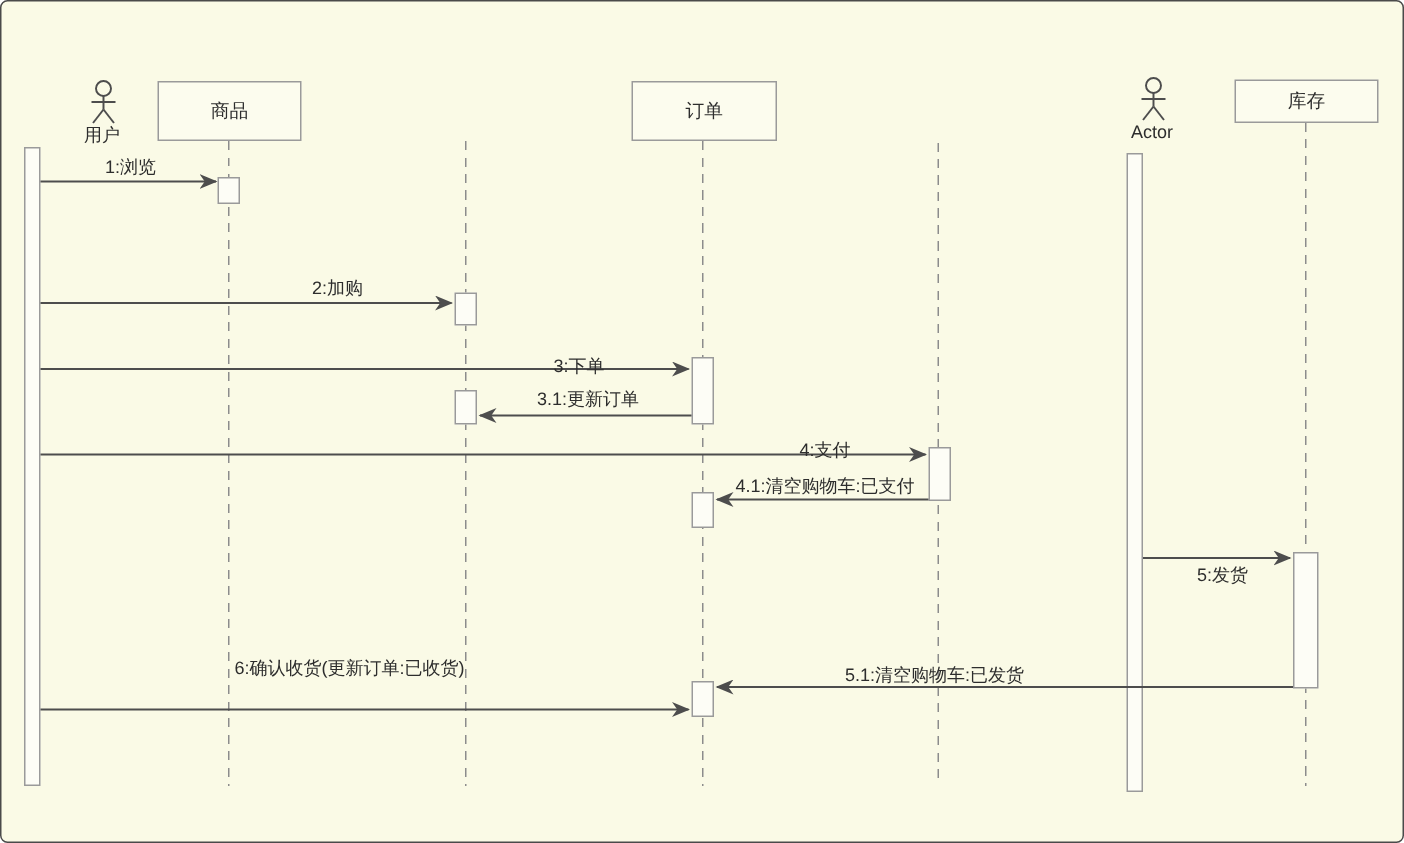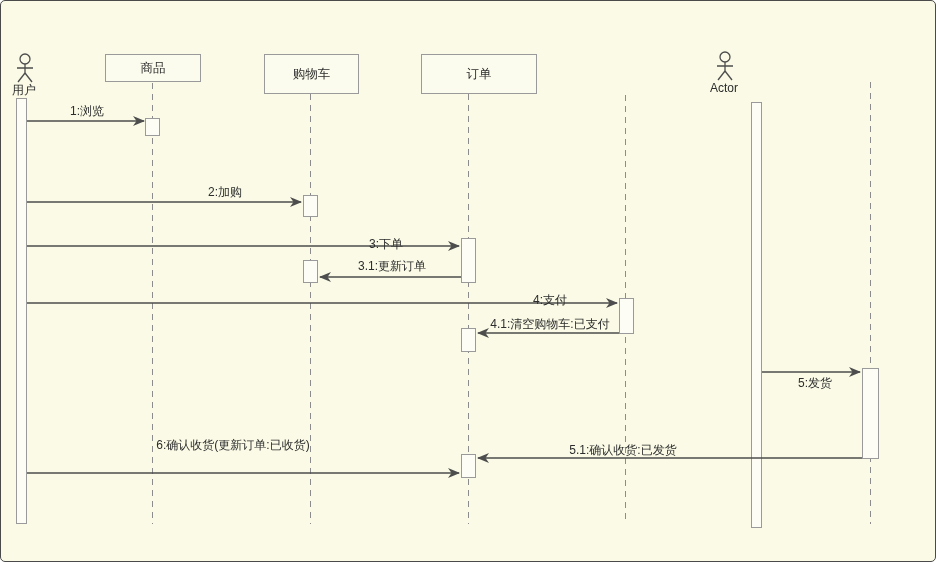--- a/index.html
+++ b/index.html
@@ -42,21 +42,21 @@
     white-space:nowrap;
   }
   
   .act{
     position:absolute;
     box-sizing:border-box;
     background:var(--activation-fill);
     border:1px solid var(--shape-border);
   }
   
-  .actor{position:absolute;text-align:center;}
+  .actor{position:absolute;text-align:center;margin-left:44px;}
   .actor svg{display:block;margin:0 auto;}
   .actor-label{
     font-size:12px;color:var(--text);
     margin-top:1px;white-space:nowrap;line-height:12px;
   }
   
   svg.arrows{position:absolute;left:0;top:0;pointer-events:none;}
   svg.arrows line{stroke:var(--line);stroke-width:1.3;}
   
   .msg{
@@ -96,28 +96,28 @@
         <circle cx="16" cy="6" r="5"></circle>
         <line x1="16" y1="11" x2="16" y2="20"></line>
         <line x1="8" y1="15" x2="24" y2="15"></line>
         <line x1="16" y1="20" x2="9" y2="29"></line>
         <line x1="16" y1="20" x2="23" y2="29"></line>
       </g>
     </svg>
     <div class="actor-label">Actor</div>
   </div>
 
-  <div class="head" style="left:104px;top:53px;width:96px;height:28px">
+  <div class="head" style="left:104px;top:53px;width:96px;height:40px">
     <span>商品</span>
   </div>
-  <div class="head" style="left:263px;top:53px;width:95px;height:40px">
-    <span>购物车</span>
+  <div class="head" style="left:420px;top:53px;width:97px;height:40px">
+    <span>订单</span>
   </div>
-  <div class="head" style="left:420px;top:53px;width:116px;height:40px">
-    <span>订单</span>
+  <div class="head" style="left:822px;top:52px;width:96px;height:29px">
+    <span>库存</span>
   </div>
 
   <div class="act" style="left:15px;top:97px;width:11px;height:426px"></div>
   <div class="act" style="left:750px;top:101px;width:11px;height:426px"></div>
 
   <div class="act" style="left:144px;top:117px;width:15px;height:18px"></div>
   <div class="act" style="left:302px;top:194px;width:15px;height:22px"></div>
   <div class="act" style="left:460px;top:237px;width:15px;height:45px"></div>
   <div class="act" style="left:302px;top:259px;width:15px;height:23px"></div>
   <div class="act" style="left:618px;top:297px;width:15px;height:36px"></div>
@@ -142,16 +142,16 @@
     <line x1="26" y1="472" x2="458" y2="472" marker-end="url(#arrow)"></line>
   </svg>
 
   <div class="msg" style="left:86px;top:104px">1:浏览</div>
   <div class="msg" style="left:224px;top:185px">2:加购</div>
   <div class="msg" style="left:385px;top:237px">3:下单</div>
   <div class="msg" style="left:391px;top:259px">3.1:更新订单</div>
   <div class="msg" style="left:549px;top:293px">4:支付</div>
   <div class="msg" style="left:549px;top:317px">4.1:清空购物车:已支付</div>
   <div class="msg" style="left:814px;top:376px">5:发货</div>
-  <div class="msg" style="left:622px;top:443px">5.1:确认收货:已发货</div>
+  <div class="msg" style="left:622px;top:443px">5.1:清空购物车:已发货</div>
   <div class="msg" style="left:232px;top:438px">6:确认收货(更新订单:已收货)</div>
 
 </div>
 
 </body></html>

